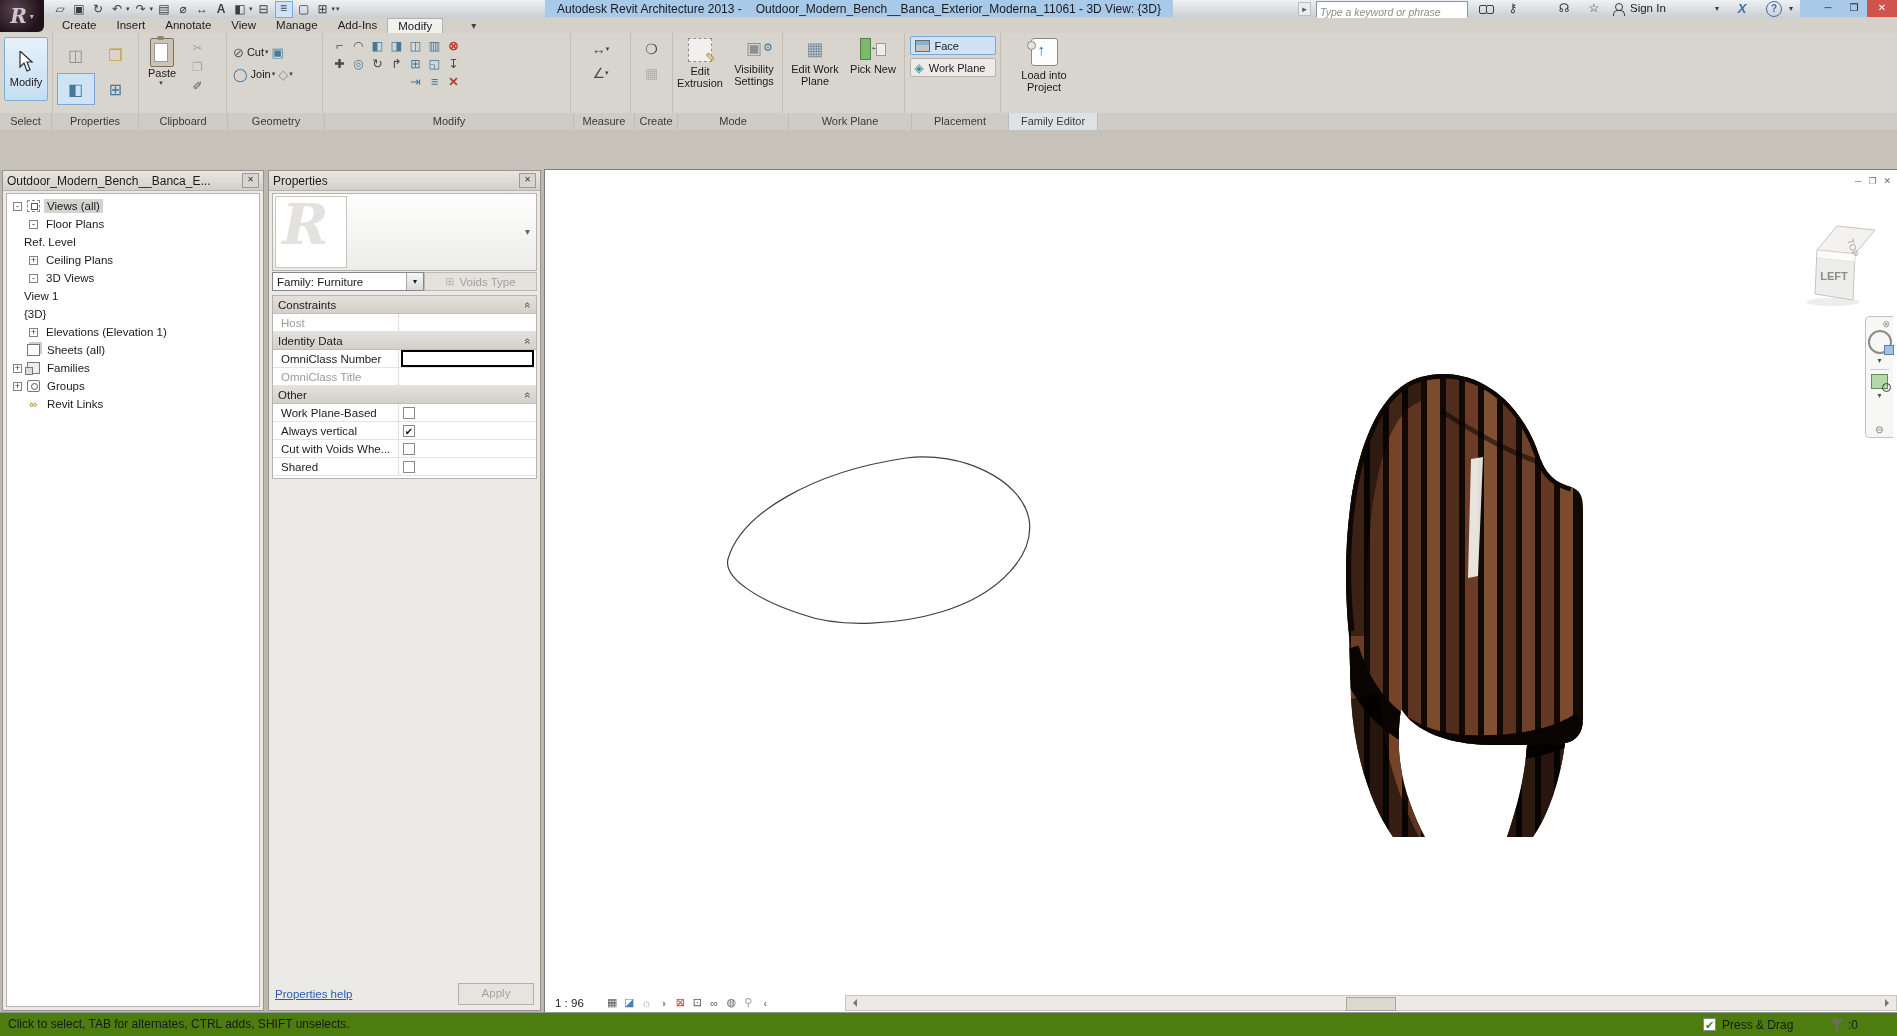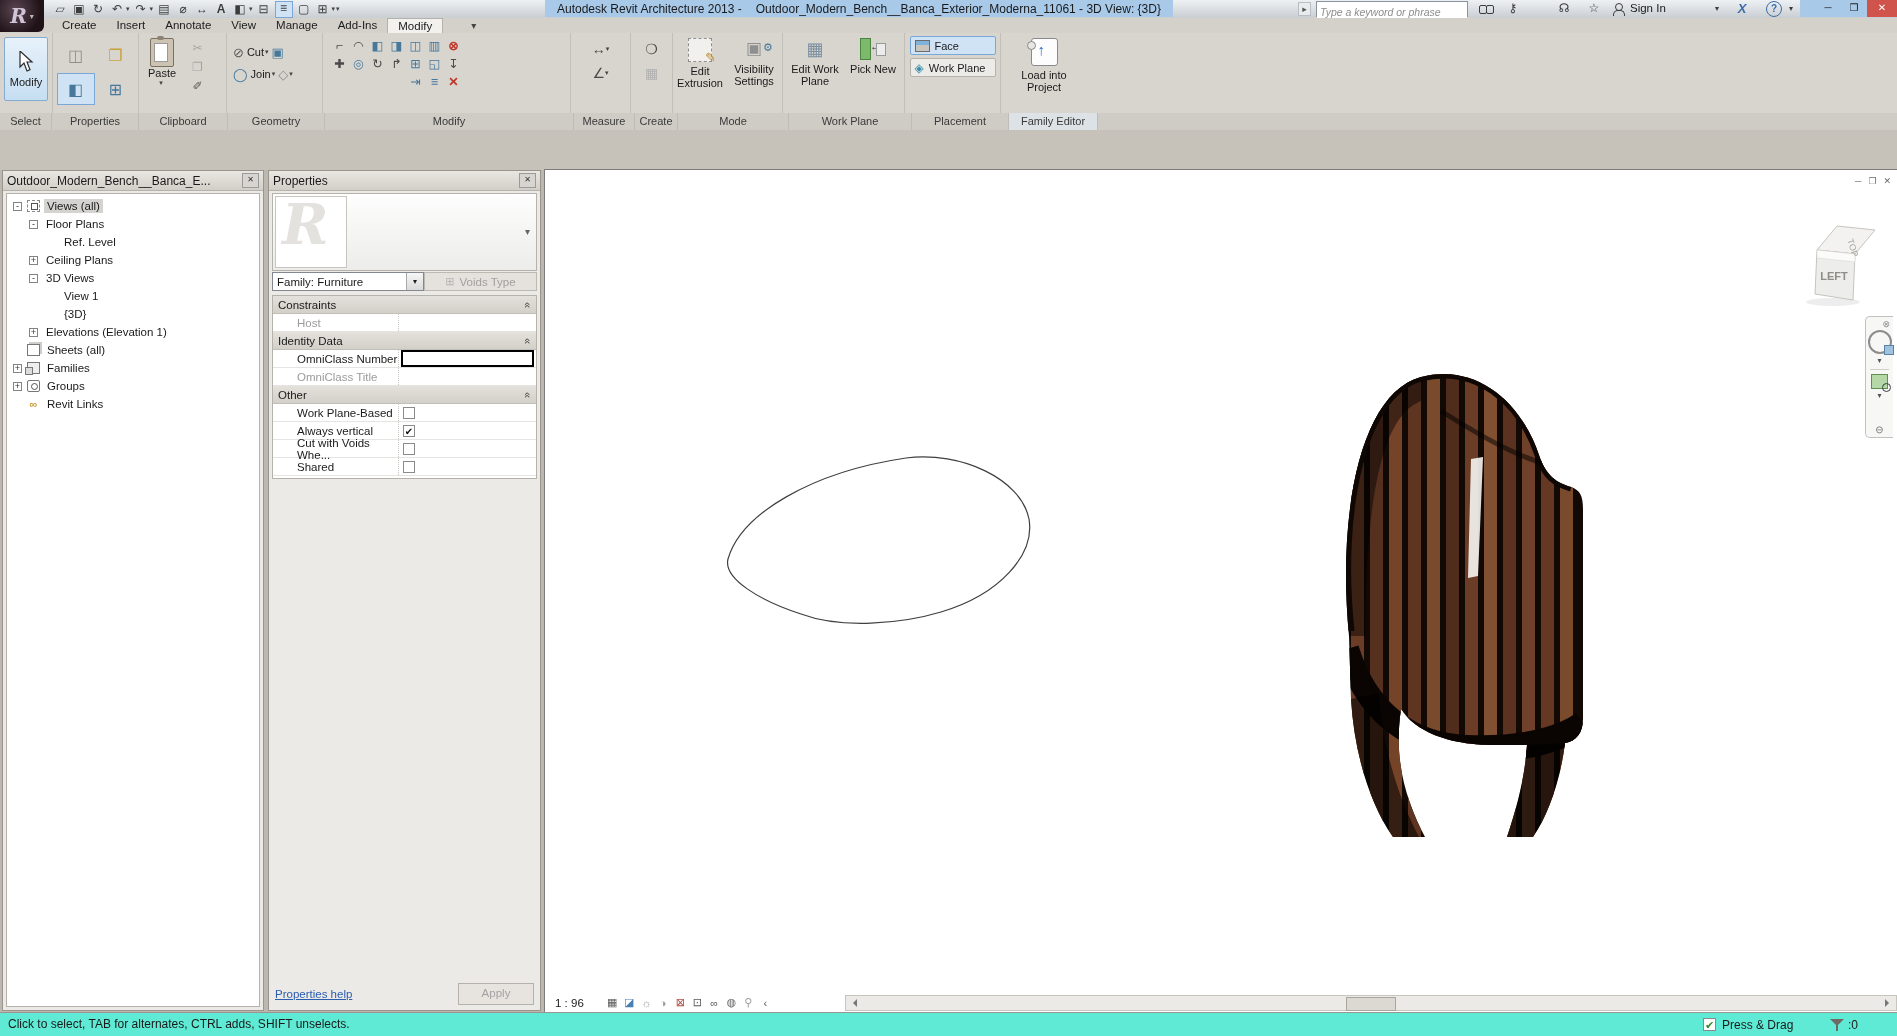--- a/index.html
+++ b/index.html
@@ -93,21 +93,21 @@
   
   .palette{position:absolute;top:170px;background:#eceae6;border:1px solid #99958e;box-sizing:border-box}
   #browser{left:2px;width:262px;height:841px}
   #props{left:268px;width:273px;height:841px}
   .palhead{height:19px;background:linear-gradient(#eae7e2,#d2cfc9);border-bottom:1px solid #b5b2ac;display:flex;align-items:center;padding:0 4px;font-size:12px}
   .closex{margin-left:auto;width:15px;height:13px;background:#d8d5d0;border:1px solid #9a9a9a;font-size:8px;line-height:12px;text-align:center;color:#333}
   .treearea{position:absolute;left:3px;right:3px;top:22px;bottom:3px;background:#fff;border:1px solid #b5b2ac;padding-top:3px;overflow:hidden}
   .trow{height:18px;display:flex;align-items:center;font-size:11.5px;white-space:nowrap}
   .trow.sel .tlabel{background:#d5d3cf}
   .trow.bold .tlabel{font-weight:normal}
-  .d0{padding-left:6px}.d1{padding-left:22px}.d2{padding-left:40px}
+  .d0{padding-left:6px}.d1{padding-left:22px}.d2{}
   .texp{flex:none;width:9px;height:9px;border:1px solid #848484;background:#fff;font-size:9px;line-height:7px;text-align:center;color:#333;margin-right:5px;box-sizing:border-box}
   .tspace{flex:none;width:14px}
   .tic{flex:none;width:13px;height:12px;margin-right:4px;position:relative;box-sizing:border-box}
   .ic-views{border:1px dashed #8a8a8a}
   .ic-views::after{content:"";position:absolute;left:3px;top:2px;width:5px;height:5px;border:1px solid #555}
   .ic-sheets{border:1px solid #777;background:#fff;box-shadow:2px -2px 0 #cfcdc9}
   .ic-fam{border:1px solid #777;background:#eee}
   .ic-fam::after{content:"";position:absolute;left:-3px;bottom:-2px;width:6px;height:6px;background:#dcdcdc;border:1px solid #777}
   .ic-grp{border:1px solid #777;border-radius:2px}
   .ic-grp::after{content:"";position:absolute;left:3px;top:2px;width:5px;height:5px;border:1px solid #555;border-radius:50%}
@@ -121,21 +121,21 @@
   .selrow{position:absolute;left:3px;right:3px;top:101px;height:20px;display:flex;}
   .famsel{width:152px;height:19px;background:#fff;border:1px solid #828790;display:flex;align-items:center;font-size:11.5px;box-sizing:border-box}
   .famsel .txt{flex:1;padding-left:4px}
   .selcaret{width:16px;height:17px;background:linear-gradient(#f6f6f6,#dadada);border-left:1px solid #a9a9a9;text-align:center;font-size:8px;line-height:17px}
   .edittype{flex:1;height:19px;border:1px solid #bcb9b3;background:#e5e2dd;color:#a0a0a0;font-size:11.5px;display:flex;align-items:center;justify-content:center;gap:5px;box-sizing:border-box}
   .etic{font-size:11px;color:#b5b5b5}
   .pgrid{position:absolute;left:3px;right:3px;top:124px;height:182px;background:#fff;border:1px solid #b5b2ac}
   .phead{height:17px;background:linear-gradient(#e4e1dc,#d3d0ca);border-bottom:1px solid #c2bfb9;display:flex;align-items:center;padding:0 5px;font-size:11.5px}
   .chev{margin-left:auto;transform:rotate(90deg);font-size:11px;color:#444}
   .prow{height:17px;display:flex;border-bottom:1px solid #e6e4e1;font-size:11.5px}
-  .plab{width:126px;padding-left:24px;display:flex;align-items:center;border-right:1px dotted #ccc9c3;box-sizing:border-box}
+  .plab{width:126px;padding-left:8px;display:flex;align-items:center;border-right:1px dotted #ccc9c3;box-sizing:border-box}
   .plab.dim{color:#9b9b9b}
   .pval{flex:1;display:flex;align-items:center;padding:0 2px}
   .fin{width:100%;height:13px;border:2px solid #000;background:#fff;outline:none;font-size:11px;padding:0;box-sizing:content-box}
   .cb{width:12px;height:12px;border:1px solid #8a8a8a;background:#fff;font-size:10px;line-height:11px;text-align:center;color:#111;margin-left:2px;box-sizing:border-box}
   .propfoot{position:absolute;left:6px;right:6px;bottom:5px;display:flex;justify-content:space-between;align-items:center}
   .helplink{color:#2a5db0;text-decoration:underline;font-size:11.5px}
   .applybtn{width:74px;height:20px;background:#e7e4df;border:1px solid #b5b2ac;color:#a3a3a3;font-size:11.5px;text-align:center;line-height:19px}
   
   #canvas{position:absolute;left:544px;top:169px;width:1353px;height:843px;background:#fff;border-top:1px solid #7c7c7c;border-left:1px solid #7c7c7c;box-sizing:border-box}
   .wctrl{position:absolute;right:6px;top:6px;display:flex;gap:7px;font-size:9px;color:#6b6b6b}
@@ -150,21 +150,21 @@
   .navminus{margin-top:auto;margin-bottom:2px;font-size:10px;color:#777}
   .viewbar{position:absolute;left:0;bottom:1px;height:17px;width:300px;background:#fff;display:flex;align-items:center;gap:4px;padding-left:10px;font-size:11.5px;box-sizing:border-box}
   .vbico{min-width:13px;text-align:center;font-size:11px;color:#5a5a5a}
   .vbico.dim{color:#a0a0a0}.vbico.blue{color:#4a7fb5}.vbico.red{color:#b04a42}
   .hscroll{position:absolute;left:300px;right:0;bottom:1px;height:16px;background:#eceae6;border:1px solid #c8c5bf;box-sizing:border-box}
   .hthumb{position:absolute;left:500px;top:1px;width:48px;height:12px;background:#dcd9d3;border:1px solid #a8a49e}
   .harrow{position:absolute;top:3px;width:0;height:0;border:4px solid transparent}
   .harrow.l{left:3px;border-right-color:#777}
   .harrow.r{right:3px;border-left-color:#777}
   
-  #statusbar{position:absolute;left:0;top:1012px;width:1897px;height:24px;background:#5eead4;border-top:1px solid #9a968f;font-size:12px}
+  #statusbar{position:absolute;left:0;top:1012px;width:1897px;height:24px;background:#4d7c0f;border-top:1px solid #9a968f;font-size:12px}
   .hint{position:absolute;left:8px;top:4px}
   .sbcheck{position:absolute;left:1703px;top:5px;width:13px;height:13px;background:#fff;border:1px solid #8a8a8a;font-size:11px;line-height:12px;text-align:center;color:#2e8b2e;box-sizing:border-box}
   .sblabel{position:absolute;left:1722px;top:5px}
   .funnel{position:absolute;left:1830px;top:6px;width:14px;height:12px}
   .funnel::before{content:"";position:absolute;left:0;top:0;width:0;height:0;border-left:7px solid transparent;border-right:7px solid transparent;border-top:7px solid #6e6a64}
   .funnel::after{content:"";position:absolute;left:6px;top:6px;width:2px;height:6px;background:#6e6a64}
   .fcount{position:absolute;left:1848px;top:5px}
   svg{display:block}
 </style>
 </head>

